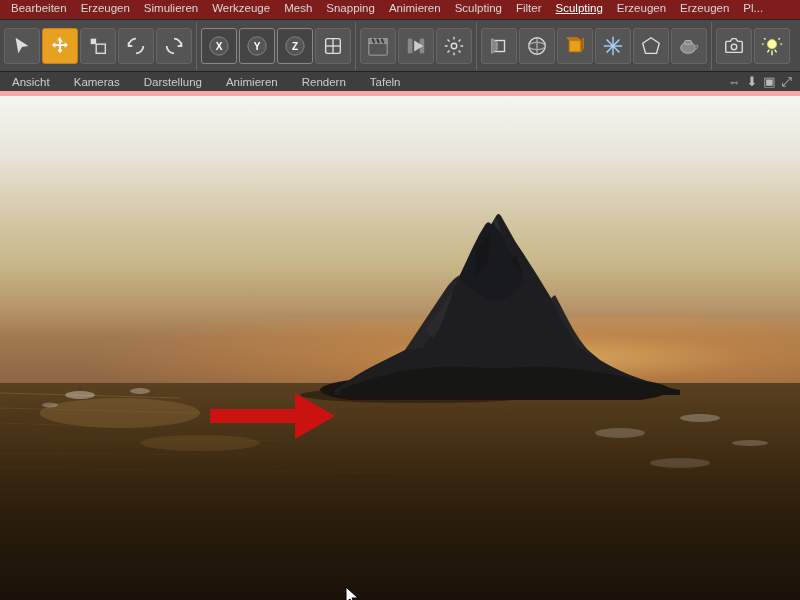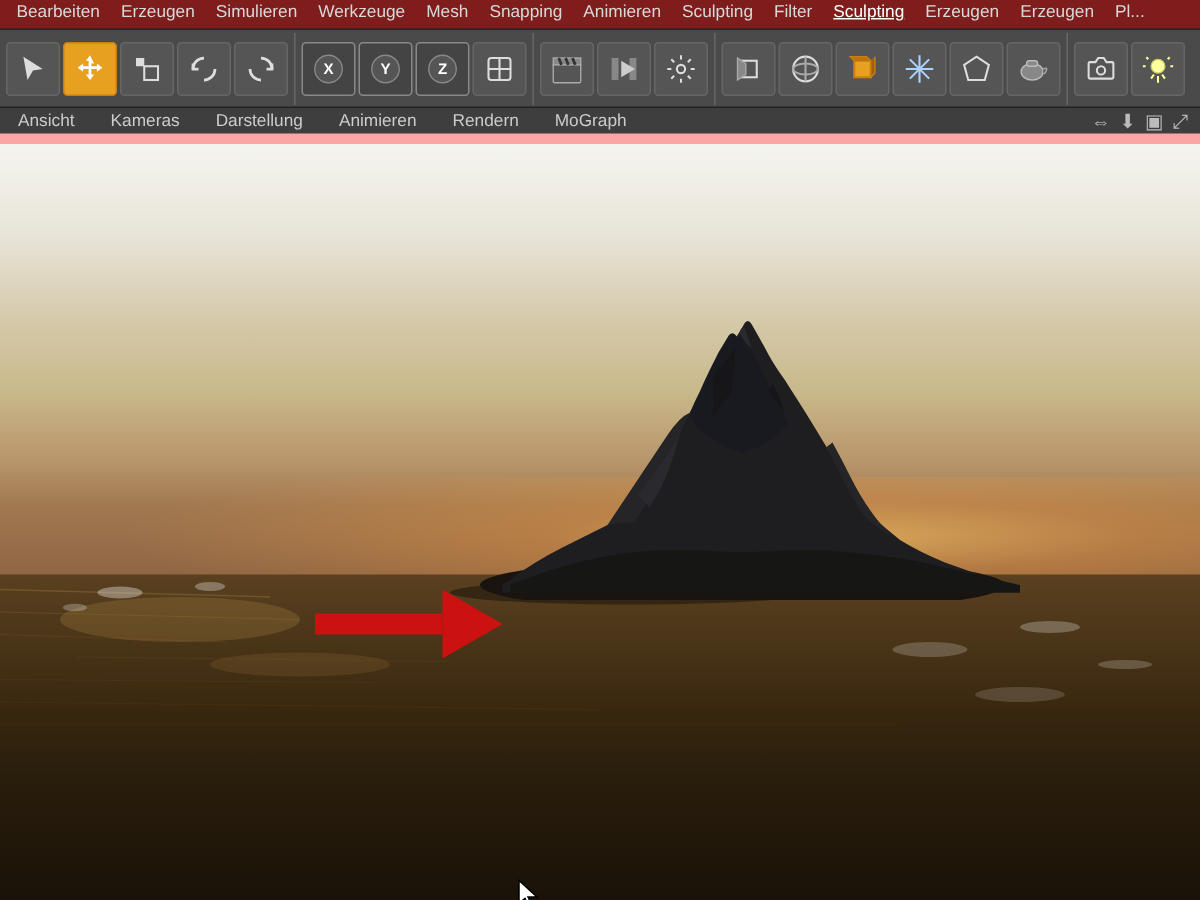--- a/index.html
+++ b/index.html
@@ -70,21 +70,21 @@
     
     .tool-btn svg { width: 22px; height: 22px; }
 
     
     #viewport-toolbar {
       display: flex;
       align-items: center;
       background: #3e3e3e;
       height: 24px;
       padding: 0 8px;
-      border-bottom: 7px solid #fca5a5;
+      border-bottom: 5px solid #fca5a5;
       gap: 16px;
     }
     .vp-tab {
       color: #ccc;
       font-size: 11.5px;
       cursor: pointer;
       padding: 2px 4px;
     }
     .vp-icons {
       margin-left: auto;
@@ -349,21 +349,21 @@
     </div>
   </div>
 </div>
 
 <div id="viewport-toolbar">
   <span class="vp-tab">Ansicht</span>
   <span class="vp-tab">Kameras</span>
   <span class="vp-tab">Darstellung</span>
   <span class="vp-tab">Animieren</span>
   <span class="vp-tab">Rendern</span>
-  <span class="vp-tab">MoGraph</span>
+  <span class="vp-tab">Tafeln</span>
   <div class="vp-icons">
     <span class="vp-icon">⇔</span>
     <span class="vp-icon">⬇</span>
     <span class="vp-icon">▣</span>
     <span class="vp-icon">⤢</span>
   </div>
 </div>
 
 <div id="viewport">
 

